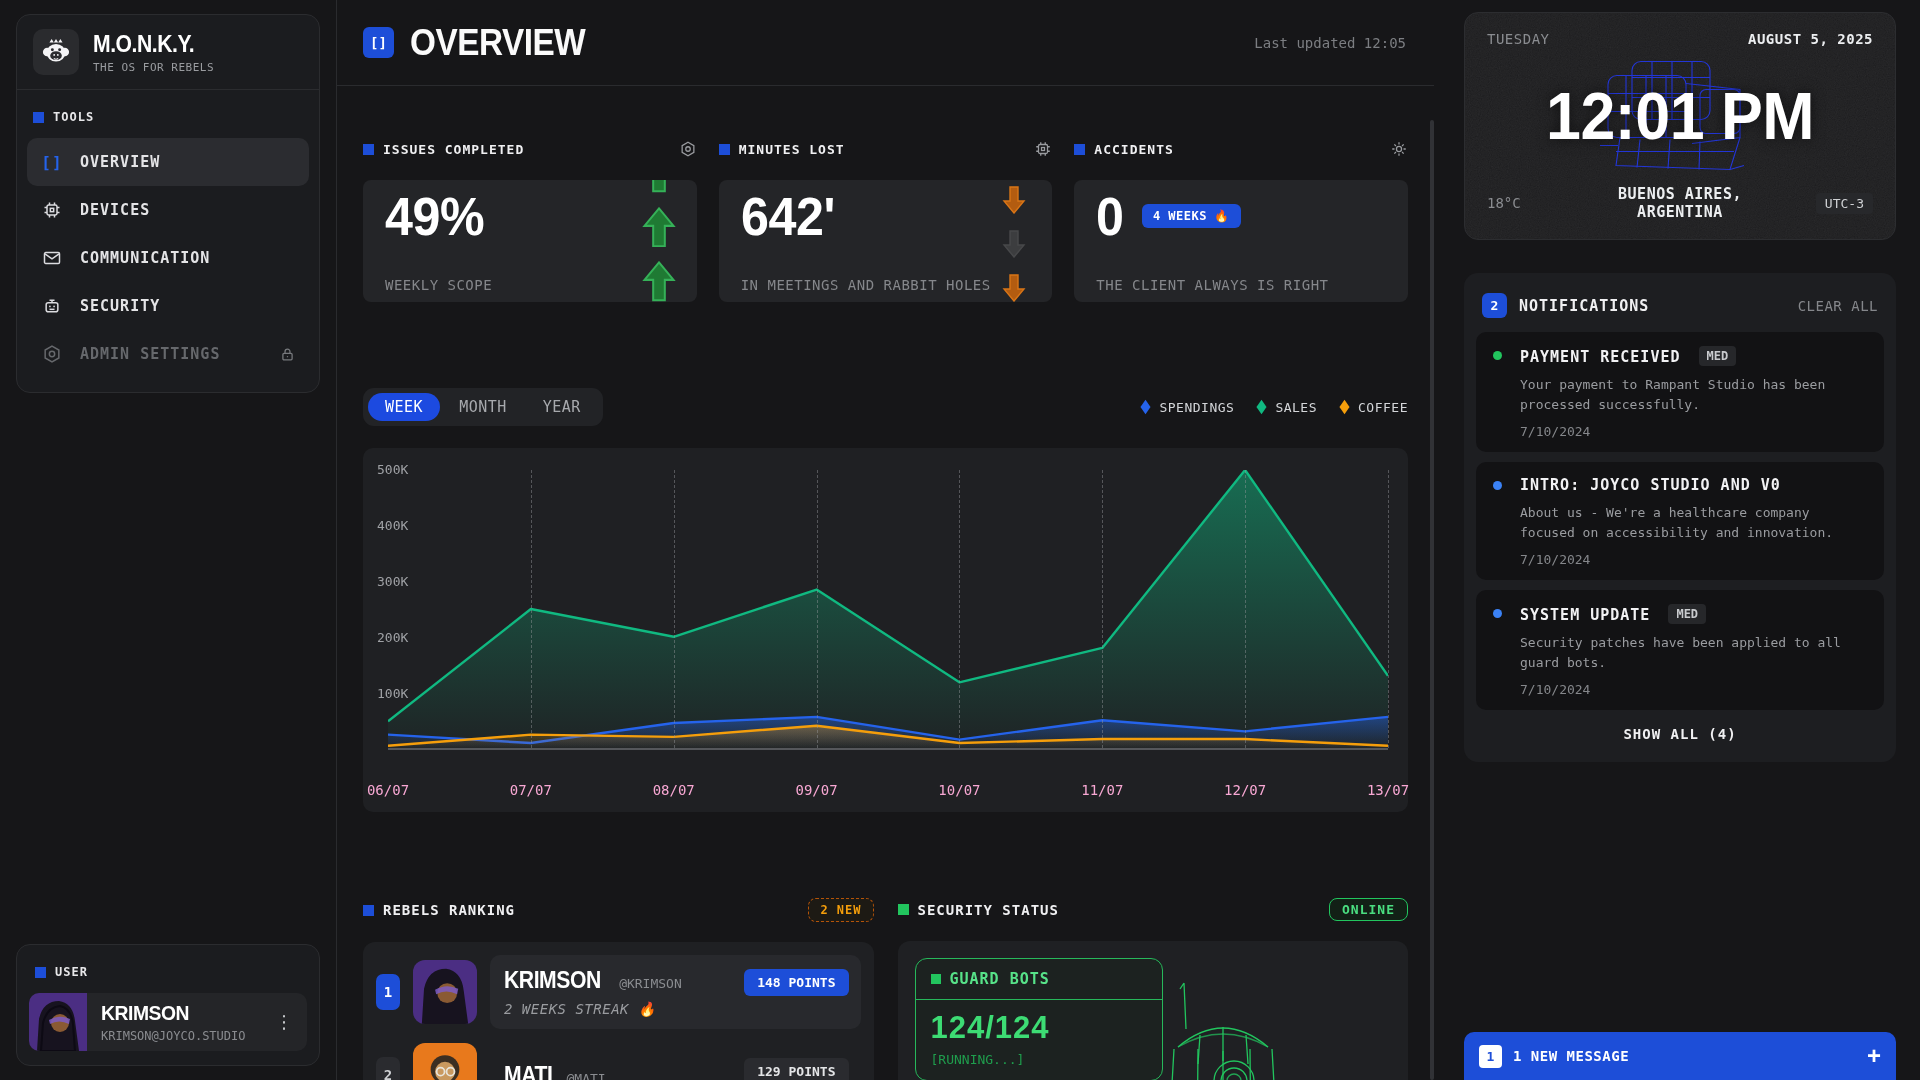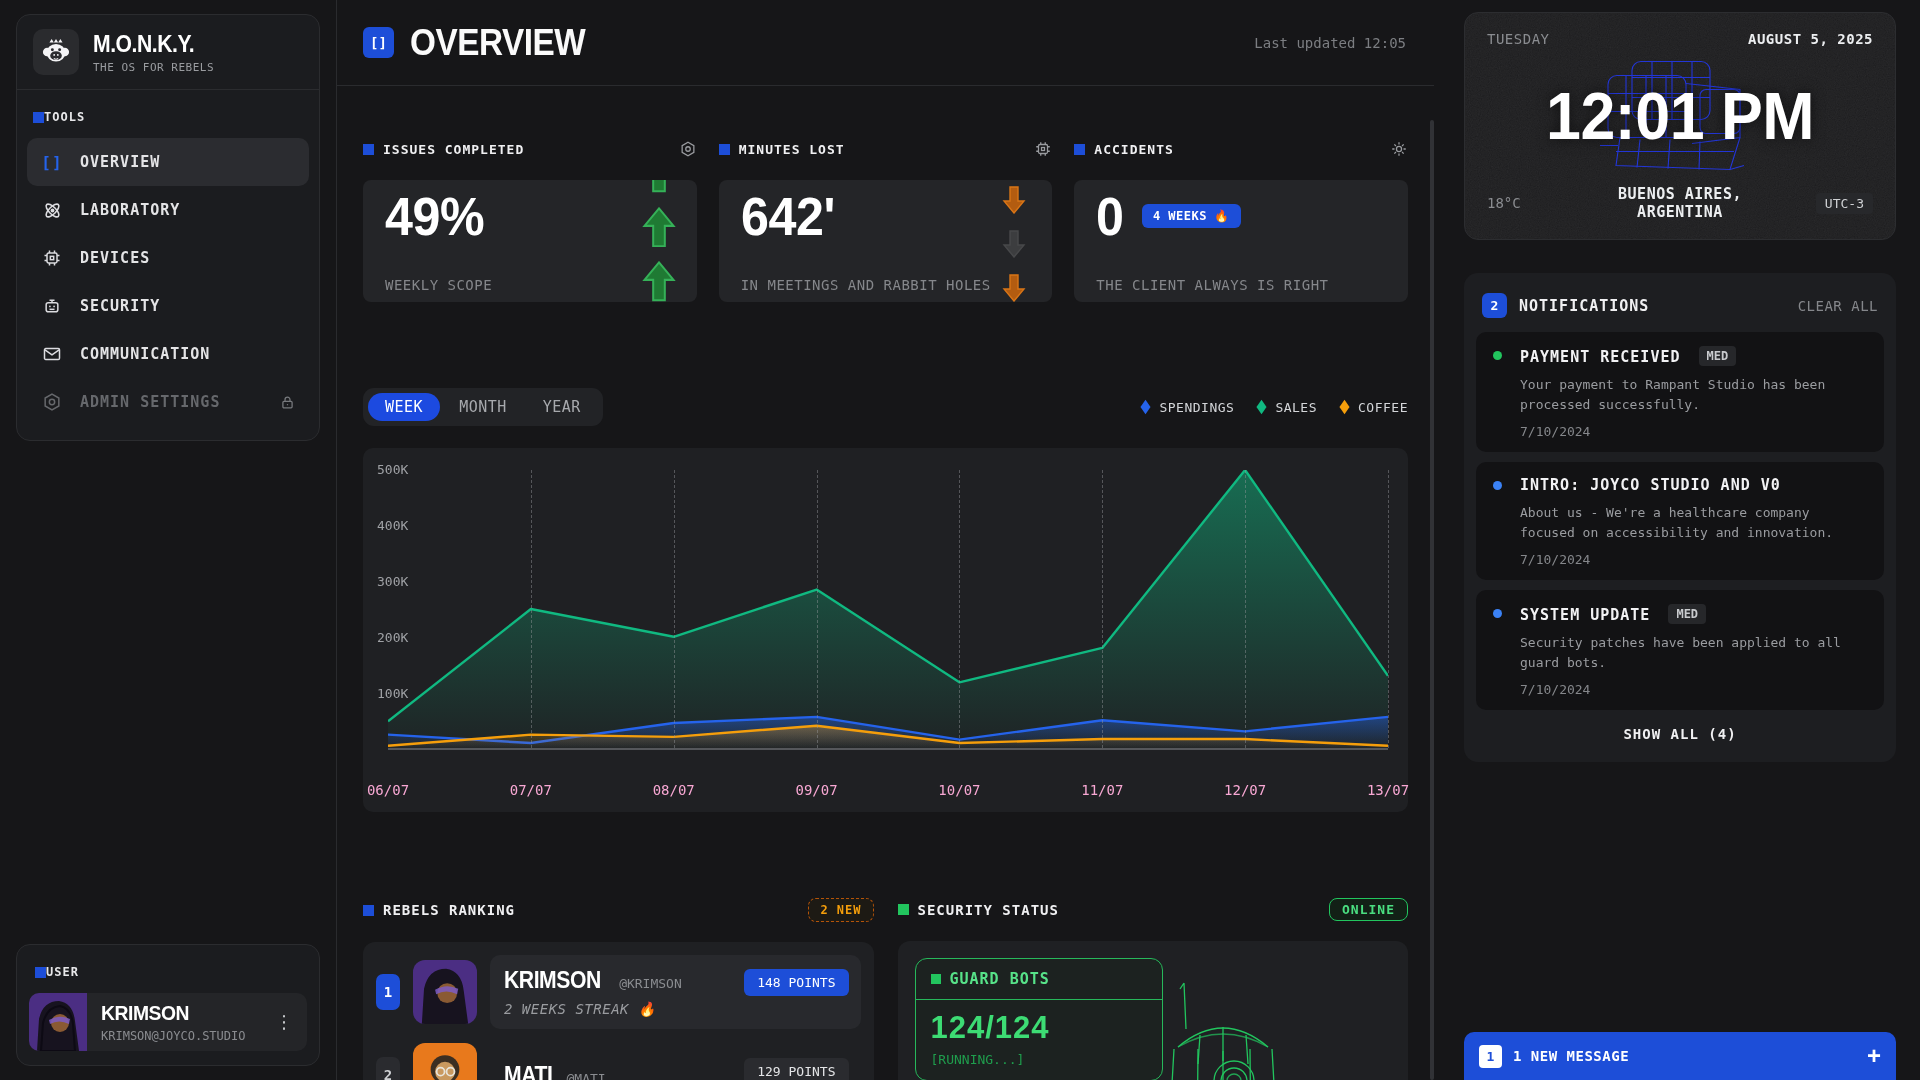--- a/index.html
+++ b/index.html
@@ -13,21 +13,21 @@
   svg { display:block; }
 
   
   .sidebar { width:337px; border-right:1px solid #2a2b2e; padding:14px 16px; display:flex; flex-direction:column; height:100%; }
   .side-panel { background:#1b1c1f; border:1px solid #2b2c2f; border-radius:14px; }
   .logo-row { display:flex; align-items:center; gap:14px; padding:14px 16px; border-bottom:1px solid #2b2c2f; }
   .logo-tile { width:46px; height:46px; border-radius:10px; background:#2a2b2e; display:flex; align-items:center; justify-content:center; flex:0 0 auto; }
   .logo-title { font-size:23px; transform:scaleX(.92); transform-origin:left center; color:#fff; }
   .logo-sub { font-size:11px; color:#9a9ca0; margin-top:3px; letter-spacing:.5px; }
   .nav { padding:12px 10px 14px; }
-  .sec-label { display:flex; align-items:center; font-size:12px; font-weight:bold; letter-spacing:1px; color:#e8e8ea; margin:8px 6px 14px; }
+  .sec-label { display:flex; align-items:center; gap:9px; font-size:12px; font-weight:bold; letter-spacing:1px; color:#e8e8ea; margin:8px 6px 14px; }
   .bullet { width:11px; height:11px; background:#1d4ed8; flex:0 0 auto; }
   .nav-item { display:flex; align-items:center; gap:16px; height:48px; padding:0 13px; border-radius:10px; font-size:15px; font-weight:bold; letter-spacing:1px; color:#e4e4e6; cursor:pointer; }
   .nav-item .nicon { width:24px; display:flex; justify-content:center; color:#dcdce0; }
   .nav-item.active { background:#2b2c30; }
   .nav-item.active .nicon { color:#2563eb; font-weight:bold; }
   .nav-item.disabled { color:#66686c; }
   .nav-item.disabled .nicon { color:#66686c; }
   .nav-item .lock { margin-left:auto; color:#77797d; }
   .bracket-glyph { font-size:16px; font-weight:bold; letter-spacing:1px; }
   .user-panel { margin-top:auto; padding:12px 12px 14px; }
@@ -83,21 +83,21 @@
   .rank-tile { width:24px; height:36px; border-radius:7px; display:flex; align-items:center; justify-content:center; font-size:14px; font-weight:bold; flex:0 0 auto; }
   .rank-tile.blue { background:#1d4ed8; color:#fff; }
   .rank-tile.gray { background:#2a2b2f; color:#cfd1d4; }
   .rank-av { width:64px; height:64px; border-radius:12px; overflow:hidden; flex:0 0 auto; }
   .rank-info { flex:1; position:relative; padding:12px 14px; border-radius:10px; min-width:0; }
   .rank-info.hl { background:#28292d; }
   .rank-name-row { display:flex; align-items:baseline; gap:10px; }
   .rank-name { font-size:23px; transform:scaleX(.92); transform-origin:left center; color:#fff; white-space:nowrap; }
   .rank-handle { font-size:13px; color:#8a8c90; }
   .rank-streak { font-style:italic; font-size:14px; color:#9a9ca0; margin-top:7px; letter-spacing:.5px; }
-  .pts { position:absolute; right:12px; top:14px; font-size:13px; font-weight:normal; border-radius:6px; padding:6px 13px; }
+  .pts { position:absolute; right:12px; top:14px; font-size:13px; font-weight:bold; border-radius:6px; padding:6px 13px; }
   .pts.blue { background:#1d4ed8; color:#fff; }
   .pts.gray { background:#2a2b2f; color:#e4e5e7; }
   .rank-row.r2 .pts { top:8px; }
 
   .sec-panel { margin-top:20px; background:#1f2023; border-radius:12px; padding:17px; height:320px; position:relative; overflow:hidden; }
   .gbox { width:248px; border:1.5px solid #27b85b; border-radius:12px; background:#1c2220; }
   .gbox-head { display:flex; align-items:center; gap:9px; padding:11px 15px; border-bottom:1.5px solid #27b85b; font-size:15px; font-weight:bold; letter-spacing:1px; color:#57e389; }
   .gbox-sq { width:10px; height:10px; background:#22c55e; }
   .gbox-body { padding:10px 15px 13px; }
   .gbox-val { font-size:31px; font-weight:900; font-family:"Liberation Sans",sans-serif; color:#3ddc74; letter-spacing:1px; }
@@ -172,58 +172,48 @@
       <div class="sec-label">
         <span class="bullet"></span>
         <span>TOOLS</span>
       </div>
       <div class="nav-item active">
         <span class="nicon bracket-glyph">[]</span>
         <span>OVERVIEW</span>
       </div>
       <div class="nav-item">
         <span class="nicon">
-          <svg width="21" height="21" viewBox="0 0 24 24" fill="none" stroke="currentColor" stroke-width="1.8">
-            <circle cx="12" cy="12" r="2.2" fill="currentColor" stroke="none"></circle>
-            <ellipse cx="12" cy="12" rx="9.5" ry="4" transform="rotate(45 12 12)"></ellipse>
-            <ellipse cx="12" cy="12" rx="9.5" ry="4" transform="rotate(-45 12 12)"></ellipse>
-          </svg>
-        </span>
-        <span>LABORATORY</span>
-      </div>
-      <div class="nav-item">
-        <span class="nicon">
           <svg width="20" height="20" viewBox="0 0 24 24" fill="none" stroke="currentColor" stroke-width="1.8">
             <rect x="6" y="6" width="12" height="12" rx="2"></rect>
               <rect x="10" y="10" width="4" height="4"></rect>
             <path d="M9 6V3M15 6V3M9 21v-3M15 21v-3M6 9H3M6 15H3M21 9h-3M21 15h-3"></path>
           </svg>
         </span>
         <span>DEVICES</span>
+      </div>
+      <div class="nav-item">
+        <span class="nicon">
+          <svg width="20" height="20" viewBox="0 0 24 24" fill="none" stroke="currentColor" stroke-width="1.8">
+            <rect x="3" y="5.5" width="18" height="13" rx="1.5"></rect>
+              <path d="M3.5 7l8.5 6 8.5-6"></path>
+          </svg>
+        </span>
+        <span>COMMUNICATION</span>
       </div>
       <div class="nav-item">
         <span class="nicon">
           <svg width="20" height="20" viewBox="0 0 24 24" fill="none" stroke="currentColor" stroke-width="1.8">
             <rect x="5" y="8" width="14" height="11" rx="2.5"></rect>
             <path d="M12 8V5M9 5h6"></path>
             <circle cx="9.5" cy="12.5" r="1" fill="currentColor" stroke="none"></circle>
             <circle cx="14.5" cy="12.5" r="1" fill="currentColor" stroke="none"></circle>
             <path d="M9 16h6"></path>
           </svg>
         </span>
         <span>SECURITY</span>
-      </div>
-      <div class="nav-item">
-        <span class="nicon">
-          <svg width="20" height="20" viewBox="0 0 24 24" fill="none" stroke="currentColor" stroke-width="1.8">
-            <rect x="3" y="5.5" width="18" height="13" rx="1.5"></rect>
-              <path d="M3.5 7l8.5 6 8.5-6"></path>
-          </svg>
-        </span>
-        <span>COMMUNICATION</span>
       </div>
       <div class="nav-item disabled">
         <span class="nicon">
           <svg width="20" height="20" viewBox="0 0 24 24" fill="none" stroke="currentColor" stroke-width="1.8">
             <path d="M12 2.5l8.2 4.75v9.5L12 21.5l-8.2-4.75v-9.5Z"></path>
               <circle cx="12" cy="12" r="3.2"></circle>
           </svg>
         </span>
         <span>ADMIN SETTINGS</span>
         <span class="lock">

